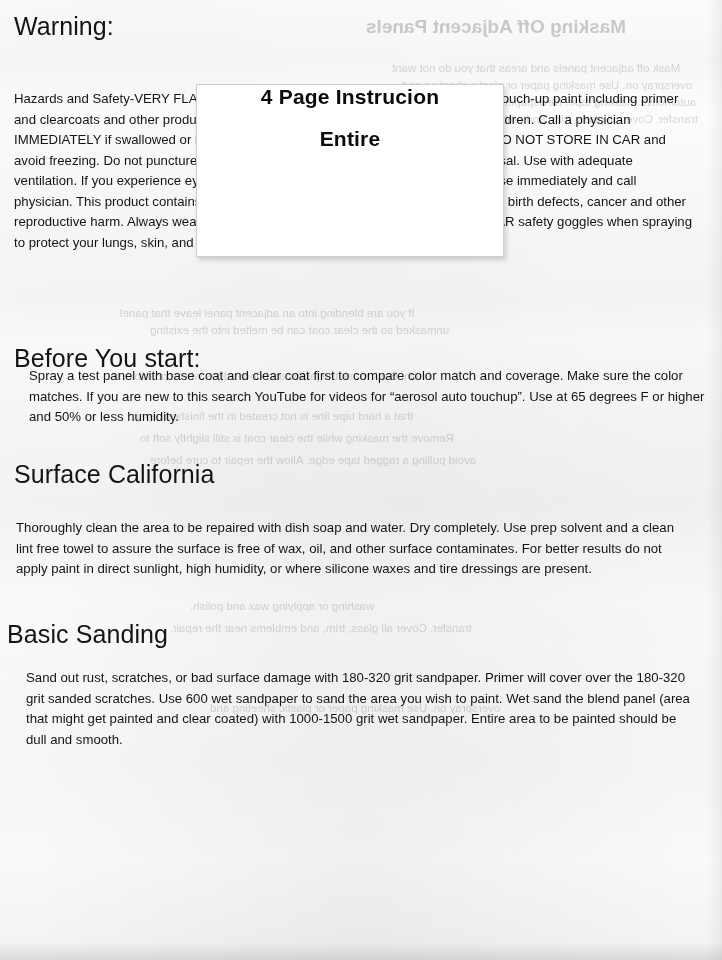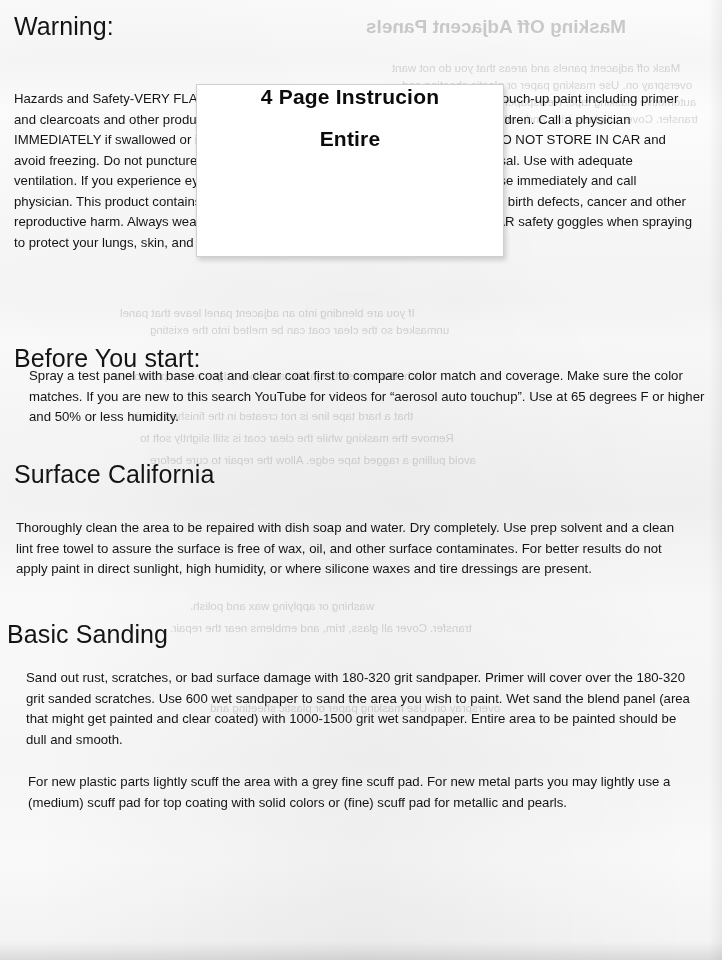--- a/index.html
+++ b/index.html
@@ -160,21 +160,20 @@
   <p class="para" style="left:29px; top:366px; width:680px;">Spray a test panel with base coat and clear coat first to compare color match and coverage. Make sure the color matches.  If you are new to this search YouTube for videos for “aerosol auto touchup”.  Use at 65 degrees F or higher and 50% or less humidity.</p>
 
   <h1 class="section" style="left:14px; top:460px;">Surface California</h1>
 
   <p class="para" style="left:16px; top:510px; width:678px;margin-top:8px;">Thoroughly clean the area to be repaired with dish soap and water.  Dry completely. Use prep solvent and a clean lint free towel to assure the surface is free of wax, oil, and other surface contaminates. For better results do not apply paint in direct sunlight, high humidity, or where silicone waxes and tire dressings are present.</p>
 
   <h1 class="section" style="left:7px; top:620px;">Basic Sanding</h1>
 
   <p class="para" style="left:26px; top:668px; width:670px;">Sand out rust, scratches, or bad surface damage with 180-320 grit sandpaper. Primer will cover over the 180-320 grit sanded scratches. Use 600 wet sandpaper to sand the area you wish to paint. Wet sand the blend panel (area that might get painted and clear coated) with 1000-1500 grit wet sandpaper. Entire area to be painted should be dull and smooth.</p>
 
-  <p class="para" style="left:28px; top:772px; width:652px;">For new plastic parts lightly scuff the area with a grey fine scuff pad. For new metal parts you may lightly use a (medium) scuff pad for top coating with solid colors or (fine) scuff pad for metallic and pearls.</p>
 
 </div>
 
 <div id="label-card">
   <div class="line">4 Page Instrucion</div>
   <div class="line">Entire</div>
 </div>
 
 <div id="right-edge"></div>
 <div id="bottom-edge"></div>

